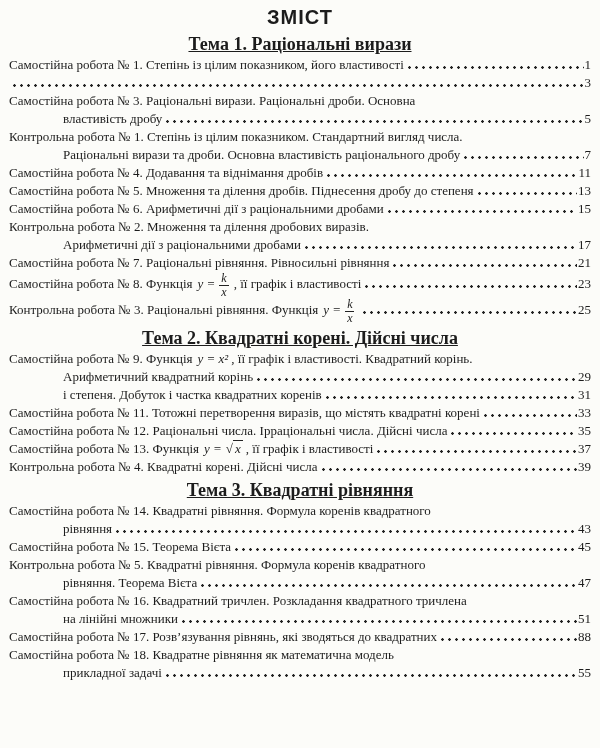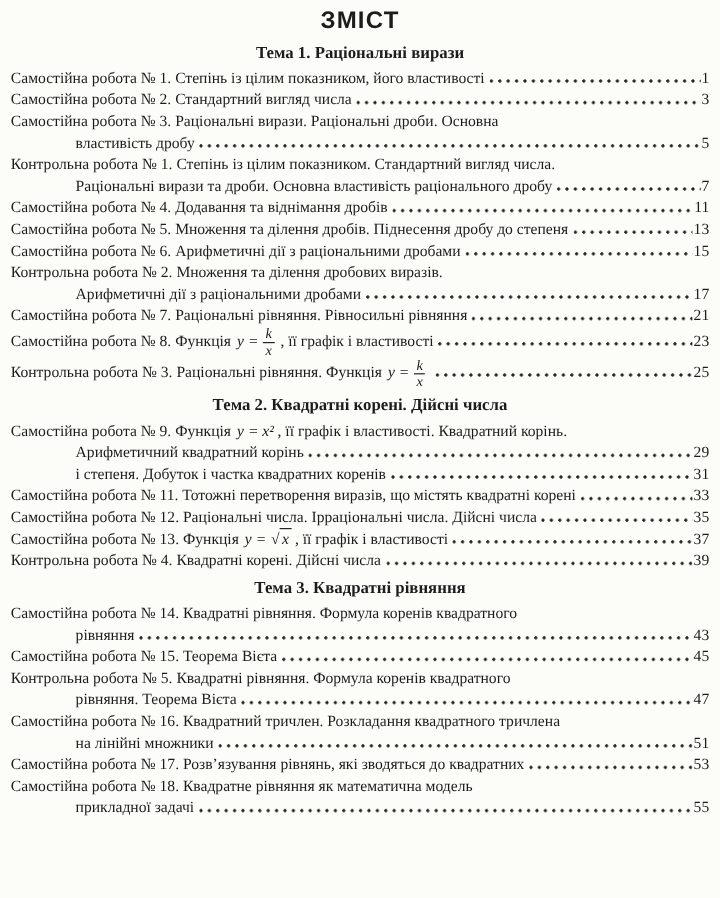--- a/index.html
+++ b/index.html
@@ -29,23 +29,24 @@
     text-align: center;
     font-weight: bold;
     font-size: 20px;
     line-height: 25px;
     margin-top: 3px;
     letter-spacing: 0.5px;
   }
   .sec-heading {
     text-align: center;
     font-weight: bold;
-    font-size: 14px;
+    font-size: 18px;
     line-height: 19px;
     margin: 5px 0 2px 0;
+    text-decoration: underline;
   }
 
   .row {
     display: flex;
     align-items: baseline;
     line-height: 18px;
     padding: 0 1px;
   }
   .cont { padding-left: 55px; }
   .t { white-space: nowrap; }
@@ -86,21 +87,20 @@
 
   <div class="sec-heading">Тема 1. Раціональні вирази</div>
 
   <div class="row">
     <span class="t">Самостійна робота № 1. Степінь із цілим показником, його властивості</span>
     <span class="leader"></span>
     <span class="pg">1</span>
   </div>
 
   <div class="row">
-    <span class="t">Самостійна робота № 2. Стандартний вигляд числа</span>
     <span class="leader"></span>
     <span class="pg">3</span>
   </div>
 
   <div class="row">
     <span class="t">Самостійна робота № 3. Раціональні вирази. Раціональні дроби. Основна</span>
   </div>
   <div class="row cont">
     <span class="t">властивість дробу</span>
     <span class="leader"></span>
@@ -239,21 +239,21 @@
   </div>
   <div class="row cont">
     <span class="t">на лінійні множники</span>
     <span class="leader"></span>
     <span class="pg">51</span>
   </div>
 
   <div class="row">
     <span class="t">Самостійна робота № 17. Розв’язування рівнянь, які зводяться до квадратних</span>
     <span class="leader"></span>
-    <span class="pg">53</span>
+    <span class="pg">88</span>
   </div>
 
   <div class="row">
     <span class="t">Самостійна робота № 18. Квадратне рівняння як математична модель</span>
   </div>
   <div class="row cont">
     <span class="t">прикладної задачі</span>
     <span class="leader"></span>
     <span class="pg">55</span>
   </div>

